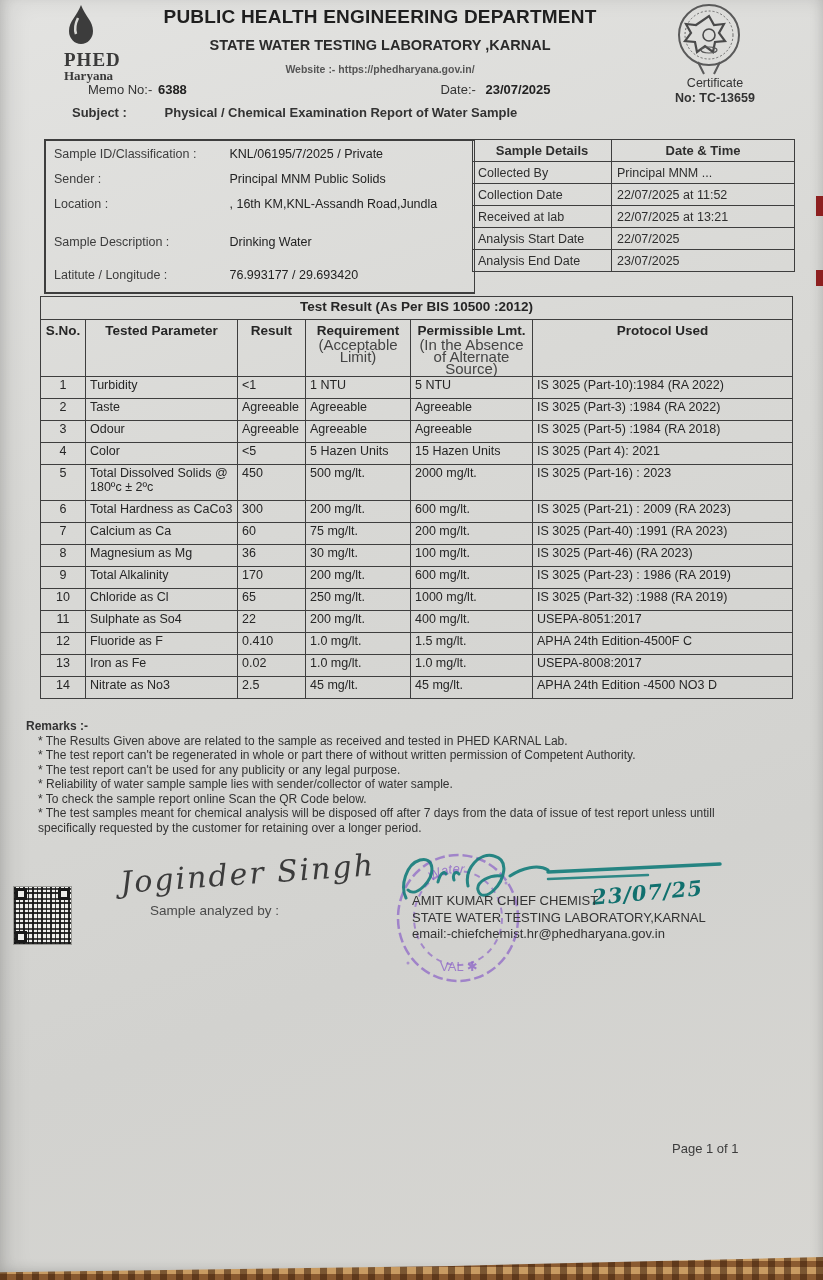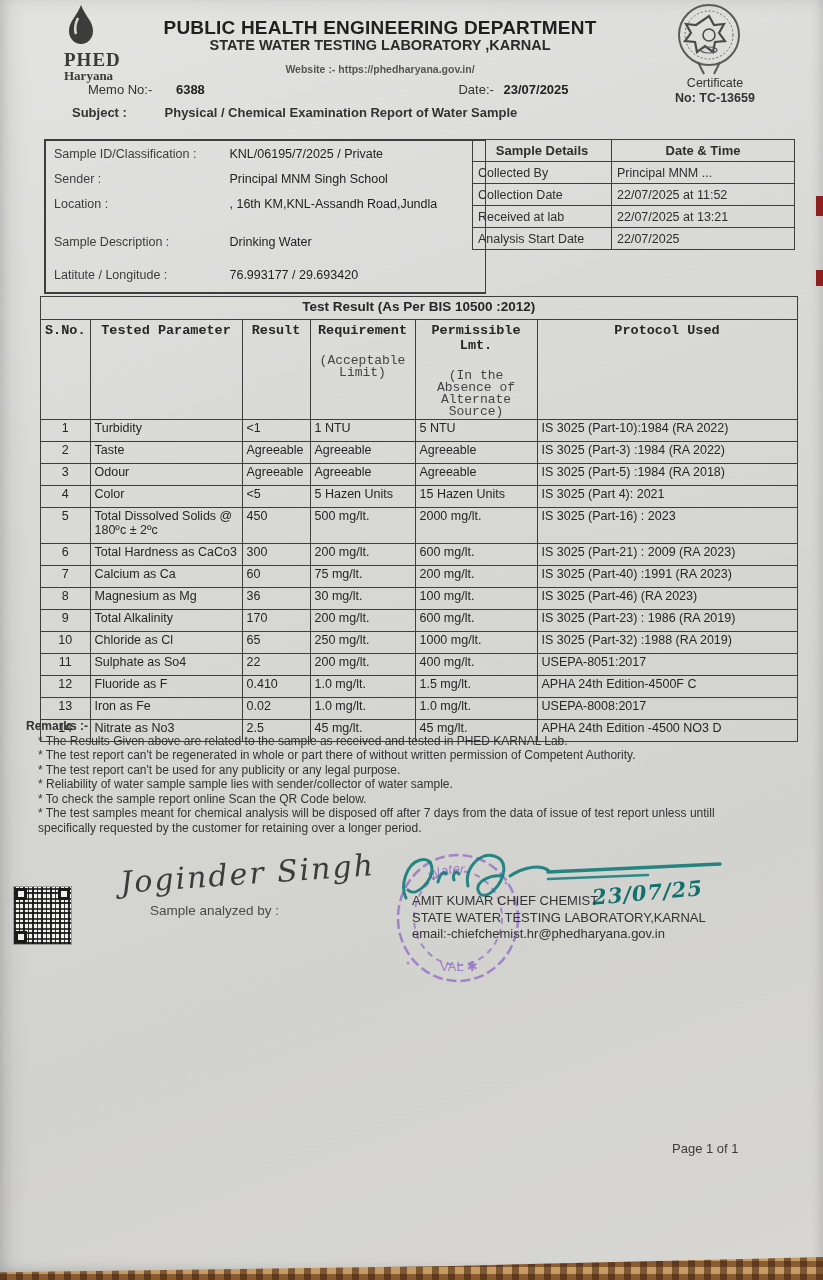--- a/index.html
+++ b/index.html
@@ -14,37 +14,37 @@
   .paper{
     position:absolute;left:0;top:0;width:823px;height:1280px;
     background:linear-gradient(160deg,#e3e3e1 0%,#d9d9d6 35%,#d2d2cf 70%,#d7d6d2 100%);
     clip-path:polygon(0 0,100% 0,100% 98.2%,55% 98.9%,0 99.4%);
     box-shadow:inset 0 -8px 14px rgba(0,0,0,.18), inset 12px 0 22px rgba(0,0,0,.07);
   }
   .abs{position:absolute;}
   .b{font-weight:bold;}
 
   
-  .doc-title{left:0;top:6px;width:760px;text-align:center;font-size:19px;font-weight:bold;color:#1f1f1f;letter-spacing:.2px;margin-top:11px;}
+  .doc-title{left:0;top:6px;width:760px;text-align:center;font-size:19px;font-weight:bold;color:#1f1f1f;letter-spacing:.2px;}
   .doc-subtitle{left:0;top:37px;width:760px;text-align:center;font-size:14.5px;font-weight:bold;color:#2a2a2a;}
   .doc-website{left:0;top:63px;width:760px;text-align:center;font-size:10.5px;font-weight:bold;color:#555;}
   .logo{left:64px;top:4px;width:110px;color:#333;}
   .logo .org{font-family:"Liberation Serif",serif;font-weight:bold;font-size:19px;letter-spacing:1px;color:#3a3a3a;line-height:16px;}
   .logo .region{font-family:"Liberation Serif",serif;font-weight:bold;font-size:13px;color:#3a3a3a;}
   .seal{left:668px;top:2px;}
   .cert{left:655px;top:76px;width:120px;text-align:center;font-size:12.5px;color:#333;line-height:15px;}
   .memo-row{left:88px;top:82px;width:660px;font-size:13px;color:#333;}
   .memo-row .val{font-weight:bold;color:#222;}
   .subject-row{left:72px;top:105px;font-size:13px;color:#333;}
 
   
   .info-box{
     left:44px;top:139px;width:428px;height:151px;
     border:2px solid #3e3e3e;border-right:1px solid #3e3e3e;
-    font-size:12.5px;color:#333;padding-left:11px;
+    font-size:12.5px;color:#333;
   }
   .info-line{position:absolute;left:8px;white-space:nowrap;}
   .info-line .lab{display:inline-block;width:172px;color:#3c3c3c;}
   .info-line .val{color:#222;}
   .details-table{
     position:absolute;left:472px;top:139px;border-collapse:collapse;
     font-size:12.5px;color:#2e2e2e;padding-left:48px;
   }
   .details-table td,.details-table th{
     border:1.5px solid #3e3e3e;padding:1px 5px;height:19px;text-align:left;white-space:nowrap;
@@ -55,22 +55,22 @@
 
   
   .results-table{
     position:absolute;left:40px;top:296px;border-collapse:collapse;
     font-size:12.5px;color:#262626;table-layout:fixed;
   }
   .results-table td,.results-table th{
     border:1.5px solid #3e3e3e;padding:1px 4px;vertical-align:top;text-align:left;overflow:hidden;
   }
   .results-table .title-cell{text-align:center;font-weight:bold;font-size:13.5px;padding:2px;height:18px;}
-  .results-table th{text-align:center;vertical-align:top;font-size:13.5px;padding-top:3px;font-family:Liberation Mono, monospace;}
-  .results-table th .sub{display:block;font-weight:normal;font-size:13px;color:#444;line-height:12px;margin-top:17px;}
+  .results-table th{text-align:center;vertical-align:top;font-size:13.5px;padding-top:3px;}
+  .results-table th .sub{display:block;font-weight:normal;font-size:15px;color:#444;line-height:12px;margin-top:1px;}
   .results-table td.sno{text-align:center;}
   .results-table tbody tr{height:22px;}
   .results-table tbody tr.tall{height:36px;}
 
   
   .remarks{left:26px;top:719px;width:760px;font-size:12px;color:#333;line-height:14.5px;}
   .remarks .rt{font-weight:bold;font-size:12px;}
   .remarks div.item{padding-left:12px;}
   .remarks div.item.wrap{width:700px;}
 
@@ -127,37 +127,37 @@
       <path d="M30 60 L36 72 M52 60 L46 72" stroke="#5a5a5a" stroke-width="2" fill="none"></path>
     </svg>
   </div>
   <div class="abs cert">
     <div>Certificate</div>
     <div class="b">No: TC-13659</div>
   </div>
 
   <div class="abs memo-row">
     <span>Memo No:-</span>
-    <span class="val" style="margin-left:20px;">6388</span>
+    <span class="val" style="margin-left:2px;">6388</span>
     <span style="margin-left:250px;">Date:-</span>
     <span class="val" style="margin-left:6px;">23/07/2025</span>
   </div>
   <div class="abs subject-row">
     <span class="b">Subject :</span>
     <span class="b" style="margin-left:34px;">Physical / Chemical Examination Report of Water Sample</span>
   </div>
 
   <div class="abs info-box">
     <div class="info-line" style="top:6px;">
       <span class="lab">Sample ID/Classification :</span>
       <span class="val">KNL/06195/7/2025  / Private</span>
     </div>
     <div class="info-line" style="top:31px;">
       <span class="lab">Sender :</span>
-      <span class="val">Principal MNM Singh School</span>
+      <span class="val">Principal MNM Public Solids</span>
     </div>
     <div class="info-line" style="top:56px;">
       <span class="lab">Location :</span>
       <span class="val">, 16th KM,KNL-Assandh Road,Jundla</span>
     </div>
     <div class="info-line" style="top:94px;">
       <span class="lab">Sample Description :</span>
       <span class="val">Drinking Water</span>
     </div>
     <div class="info-line" style="top:127px;">
@@ -180,20 +180,24 @@
       <td>Collection Date</td>
       <td>22/07/2025 at 11:52</td>
     </tr>
     <tr>
       <td>Received at lab</td>
       <td>22/07/2025 at 13:21</td>
     </tr>
     <tr>
       <td>Analysis Start Date</td>
       <td>22/07/2025</td>
+    </tr>
+    <tr>
+      <td>Analysis End Date</td>
+      <td>23/07/2025</td>
     </tr>
   </tbody>
     </table>
 
   <table class="results-table">
     <colgroup>
       <col style="width:45px">
         <col style="width:152px">
         <col style="width:68px">
       <col style="width:105px">

